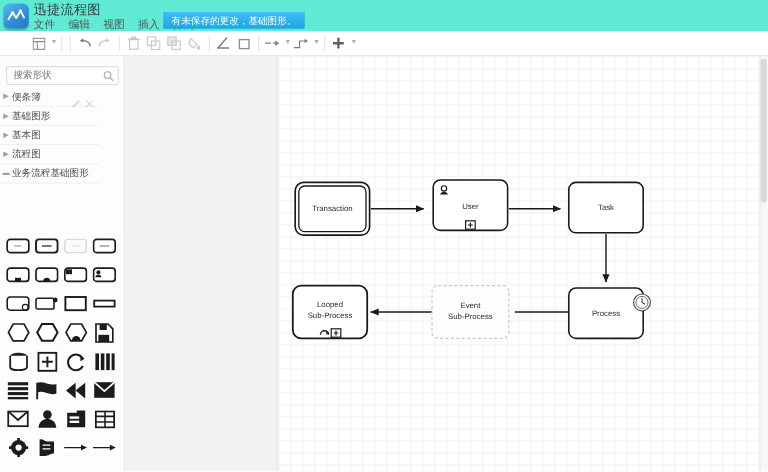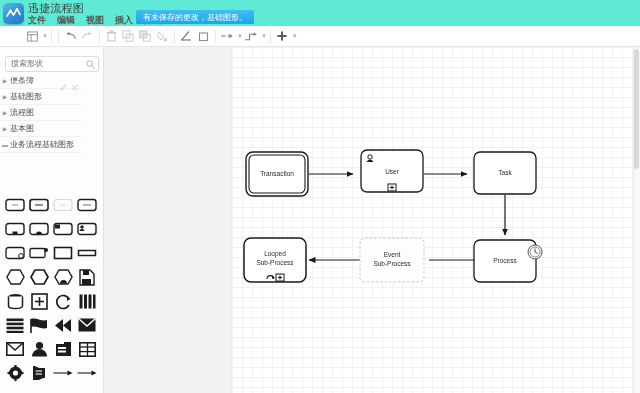--- a/index.html
+++ b/index.html
@@ -27,21 +27,20 @@
     position: absolute; left: 28px; top: 1px;
     font-size: 11px; color: #3c3c3c; letter-spacing: .2px;
   }
   .menubar {
     position: absolute; left: 28px; top: 13px; height: 13px;
     display: flex; align-items: center;
   }
   .menubar .mi {
     font-size: 9px; color: #555; margin-right: 11px; cursor: default;
     line-height: 12px;
-    font-weight: bold;
   }
   .savebanner {
     position: absolute; left: 136px; top: 10px; height: 14px;
     padding: 0 7px;
     display: flex; align-items: center;
     background: linear-gradient(180deg, #41bdf2 0%, #1aa6e8 100%);
     color: #ffffff; font-size: 8px; white-space: nowrap;
     border-radius: 1px;
   }
 
@@ -302,25 +301,25 @@
               </svg>
           </span>
         </span>
       </div>
       <div class="cat">
         <span class="arrow">▶</span>
         <span class="catlabel">基础图形</span>
       </div>
       <div class="cat">
         <span class="arrow">▶</span>
-        <span class="catlabel">流程图</span>
+        <span class="catlabel">基本图</span>
       </div>
       <div class="cat">
         <span class="arrow">▶</span>
-        <span class="catlabel">基本图</span>
+        <span class="catlabel">流程图</span>
       </div>
       <div class="cat">
         <span class="arrow">▬</span>
         <span class="catlabel">业务流程基础图形</span>
       </div>
     </div>
 
     <div class="palette">
 
       <div class="prow">

